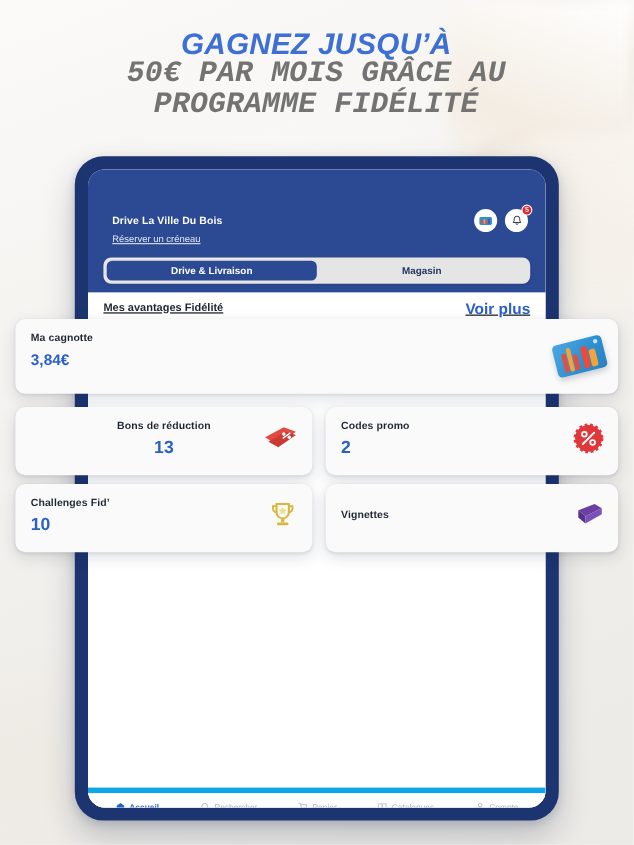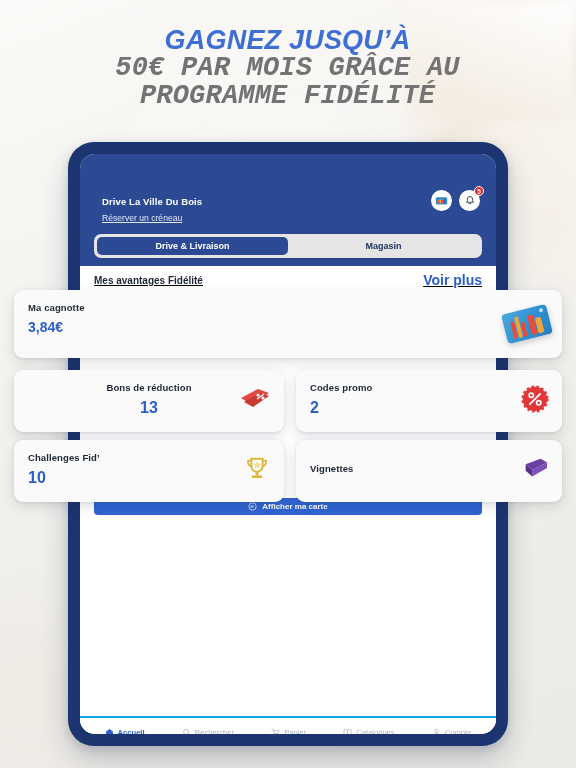--- a/index.html
+++ b/index.html
@@ -118,21 +118,21 @@
   #cta {
     height: 17px; border-radius: 4px; background: #3064d2;
     display: flex; align-items: center; justify-content: center; gap: 5px;
     color: #fff; font-size: 8px; font-weight: bold;
   }
 
   
   #bottom-nav {
     position: absolute; left: 0; right: 0; bottom: 0;
     height: 30px; background: #fff;
-    border-top: 2px solid #0ea5e9;
+    border-top: 5px solid #0ea5e9;
     display: flex; align-items: center; justify-content: space-around;
     padding: 0 6px;
   }
   .nav-item { display: flex; align-items: center; gap: 4px; color: #aab2bd; font-size: 7.6px; }
   .nav-item.active { color: #2a5fc9; font-weight: bold; }
 
   
   .ovcard {
     position: absolute;
     background: #fafafa;
@@ -211,32 +211,20 @@
         <div class="tab">Magasin</div>
       </div>
     </div>
 
     <div id="content">
       <div id="section-head">
         <div id="section-title">Mes avantages Fidélité</div>
         <a id="voir-plus">Voir plus</a>
       </div>
 
-      <div id="cta-wrap">
-        <div id="cta">
-          <svg width="9" height="9" viewBox="0 0 16 16" aria-hidden="true">
-            <circle cx="8" cy="8" r="6.6" fill="none" stroke="#ffffff" stroke-width="1.2"></circle>
-            <rect x="4.6" y="6" width="1.1" height="4" fill="#fff"></rect>
-            <rect x="6.4" y="6" width="0.7" height="4" fill="#fff"></rect>
-            <rect x="7.8" y="6" width="1.1" height="4" fill="#fff"></rect>
-            <rect x="9.6" y="6" width="0.7" height="4" fill="#fff"></rect>
-          </svg>
-          <span>Afficher ma carte</span>
-        </div>
-      </div>
 
       <div id="bottom-nav">
         <div class="nav-item active">
           <svg width="9" height="9" viewBox="0 0 16 16" aria-hidden="true">
             <path d="M8 1.8 1.9 6.4v7.8h12.2V6.4z" fill="#2a5fc9"></path>
           </svg>
           <span>Accueil</span>
         </div>
         <div class="nav-item">
           <svg width="9" height="9" viewBox="0 0 16 16" aria-hidden="true">

